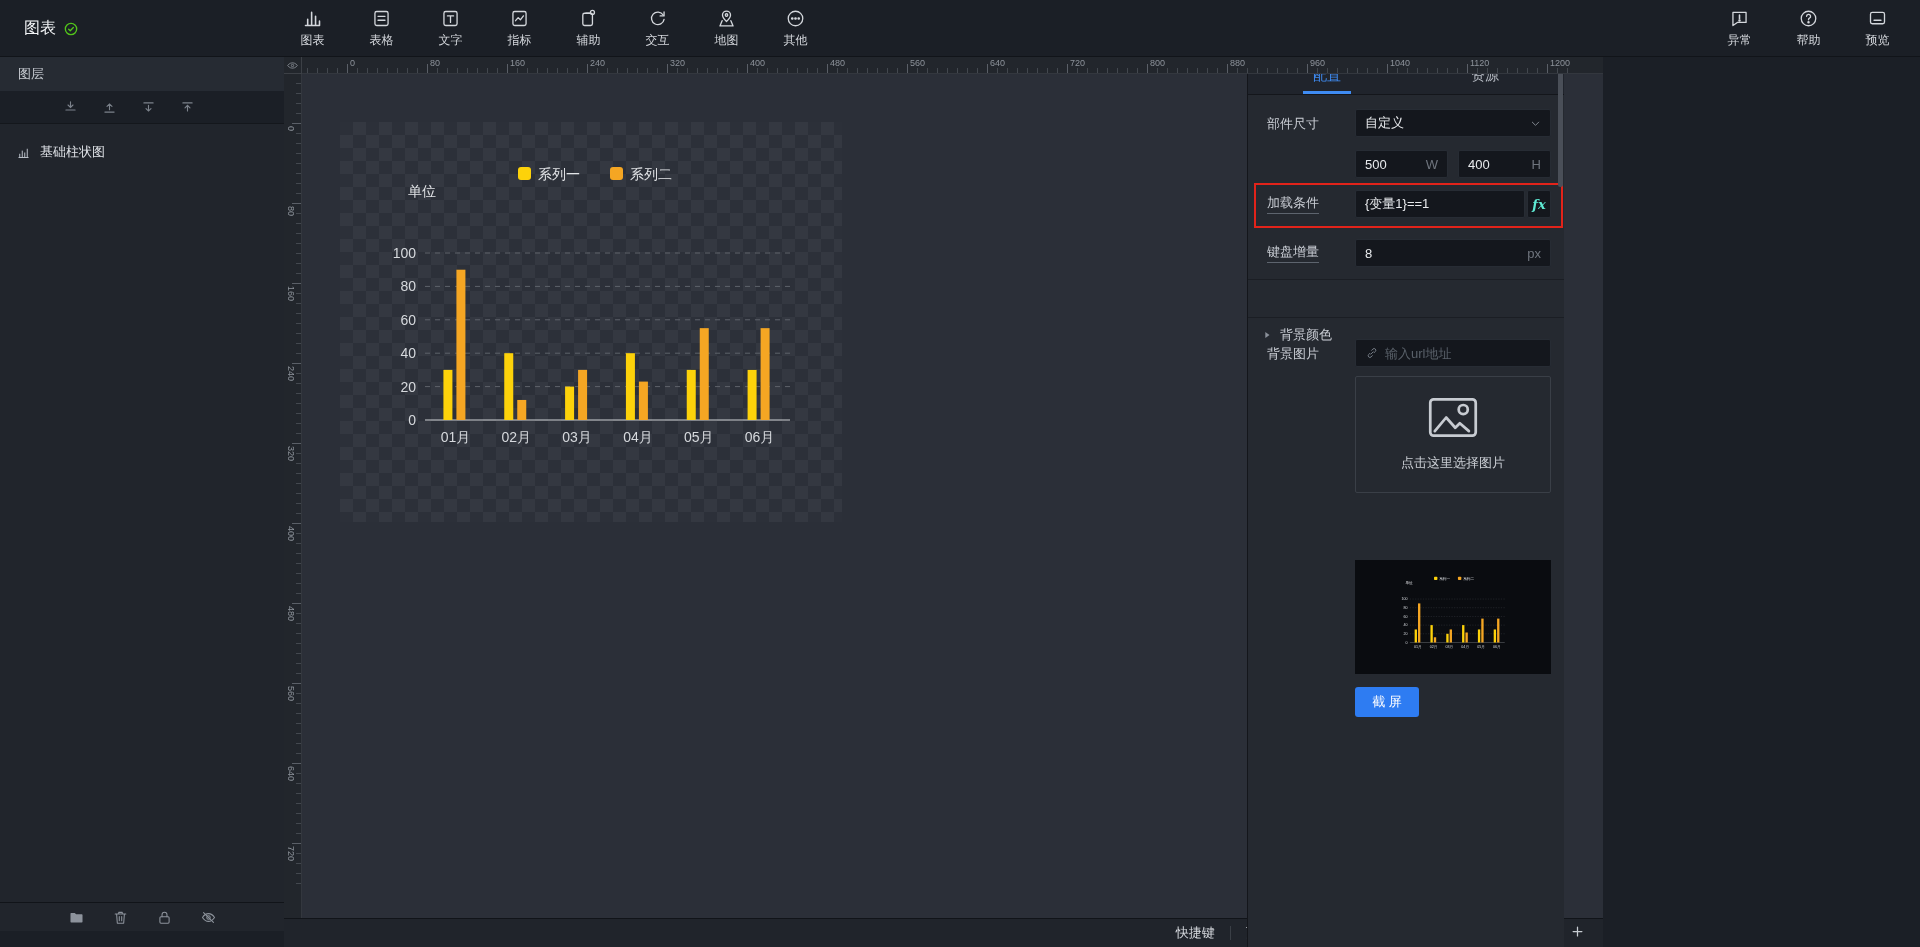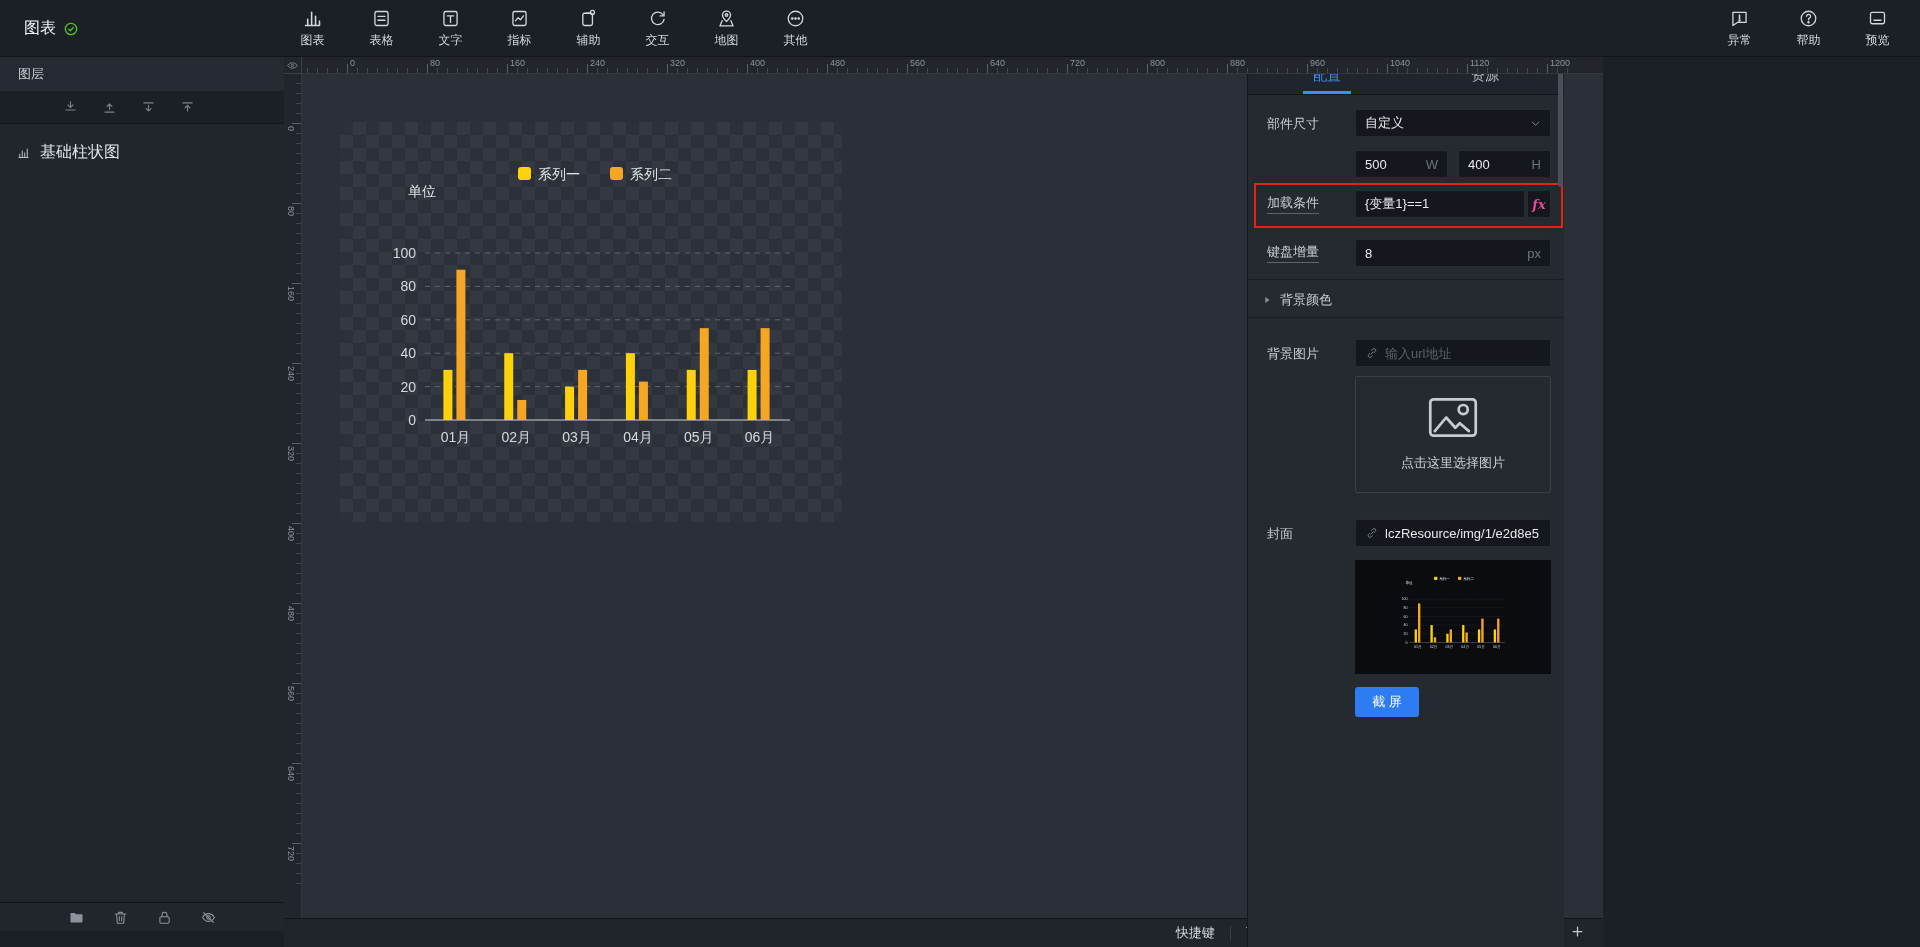--- a/index.html
+++ b/index.html
@@ -24,21 +24,21 @@
   
   .sidebar { position:absolute; left:0; top:57px; width:284px; bottom:16px;
     background:#21252c; }
   .layers-header { height:34px; background:#262b33; color:#c9ced4;
     font-size:13px; line-height:34px; padding-left:18px; }
   .order-row { height:33px; background:#1b1f26; display:flex; align-items:center;
     gap:22px; padding-left:62px; border-bottom:1px solid #14171c; }
   .order-row svg { width:17px; height:17px; stroke:#7c828b; fill:none;
     stroke-width:1.6; stroke-linecap:round; cursor:pointer; }
   .layer-item { height:32px; margin-top:12px; display:flex; align-items:center;
-    gap:9px; padding-left:16px; color:#e0e3e8; font-size:16px; cursor:pointer; }
+    gap:9px; padding-left:16px; color:#e0e3e8; font-size:13px; cursor:pointer; }
   .layer-item svg { width:15px; height:15px; stroke:#b9bfc7; fill:none;
     stroke-width:1.6; }
   .sb-footer { position:absolute; left:0; bottom:0; width:284px; height:29px;
     border-top:1px solid #111419; display:flex; align-items:center; gap:27px;
     padding-left:68px; background:#21252c; }
   .sb-footer svg { width:17px; height:17px; stroke:#8d939c; fill:none;
     stroke-width:1.5; stroke-linecap:round; stroke-linejoin:round; cursor:pointer; }
 
   
   .ruler-corner { position:absolute; left:284px; top:57px; width:18px; height:17px;
@@ -115,27 +115,27 @@
     font-family:"Liberation Sans","DejaVu Sans",sans-serif; }
   .ctrl input::placeholder { color:#596069; }
   .suffix { color:#6f757e; margin-left:6px; }
   .chev { width:11px; height:11px; stroke:#8b9099; fill:none; stroke-width:2;
     stroke-linecap:round; stroke-linejoin:round; }
   .linkico { width:14px; height:14px; stroke:#7b828c; fill:none; stroke-width:1.6;
     stroke-linecap:round; margin-right:6px; flex:none; }
   .red-box { position:absolute; left:6px; width:309px; height:45px;
     border:2px solid #e2231a; }
   .fx-btn { position:absolute; left:279px; width:24px; height:28px;
-    background:#14171d; border:1px solid #272c34; border-radius:2px; color:#ec4899;
+    background:#14171d; border:1px solid #272c34; border-radius:2px; color:#5eead4;
     font-style:italic; font-weight:bold; font-size:13px;
     font-family:"DejaVu Serif",serif; display:flex; align-items:center;
     justify-content:center; cursor:pointer; }
   .pdivider { position:absolute; left:0; width:100%; height:1px; background:#1b1e24; }
   .collapse-row { position:absolute; left:14px; display:flex; align-items:center;
-    gap:8px; cursor:pointer; }
+    gap:8px; cursor:pointer;margin-top:35px; }
   .collapse-row svg { width:10px; height:10px; fill:#8a9099; }
   .picker { position:absolute; left:107px; width:196px; height:117px;
     border:1px solid #3a3f47; border-radius:2px; display:flex; flex-direction:column;
     align-items:center; justify-content:center; gap:16px; cursor:pointer;
     color:#ccd0d6; }
   .picker svg { width:50px; height:41px; stroke:#c7cbd1; fill:none; stroke-width:2.4;
     stroke-linecap:round; stroke-linejoin:round; }
   .thumb { position:absolute; left:107px; width:196px; height:114px;
     background:#0a0c10; display:flex; align-items:center; justify-content:center; }
   .shot-btn { position:absolute; left:107px; width:64px; height:30px;
@@ -463,29 +463,20 @@
 
     <div class="picker" style="top:319px;">
       <svg viewBox="0 0 44 36">
         <rect x="2" y="2" width="40" height="32" rx="3"></rect>
         <circle cx="31" cy="11" r="4"></circle>
         <path d="M6 30l10-12 8 9 4-4 8 7"></path>
         </svg>
       <span>点击这里选择图片</span>
     </div>
 
-    <div class="prow" style="top:462px;height:30px;">
-      <span class="plabel">封面</span>
-      <div class="ctrl" style="top:0;">
-        <svg class="linkico" viewBox="0 0 24 24">
-          <path d="M10 14l4-4M8.5 12.5l-2.2 2.2a2.9 2.9 0 0 0 4.1 4.1l2.2-2.2M15.5 11.5l2.2-2.2a2.9 2.9 0 0 0-4.1-4.1l-2.2 2.2"></path>
-          </svg>
-        <input value="lczResource/img/1/e2d8e5" style="">
-      </div>
-    </div>
 
     <div class="thumb" style="top:503px;">
       <svg id="thumb-chart" width="160" height="104" viewBox="0 0 502 400">
           <rect x="178" y="45" width="13" height="13" rx="3" fill="#fdd20a"></rect>
           <text x="198" y="57" fill="#e3e5e8" font-size="14" font-family="Liberation Sans, DejaVu Sans, sans-serif">系列一</text>
           <rect x="270" y="45" width="13" height="13" rx="3" fill="#f5a623"></rect>
           <text x="290" y="57" fill="#e3e5e8" font-size="14" font-family="Liberation Sans, DejaVu Sans, sans-serif">系列二</text>
           <text x="68" y="74" fill="#e3e5e8" font-size="14" font-family="Liberation Sans, DejaVu Sans, sans-serif">单位</text>
           <line x1="85" y1="298" x2="450" y2="298" stroke="#cfd2d6" stroke-width="1"></line>
           <text x="76" y="303" fill="#d6d9dd" font-size="14" text-anchor="end" font-family="Liberation Sans, DejaVu Sans, sans-serif">0</text>

